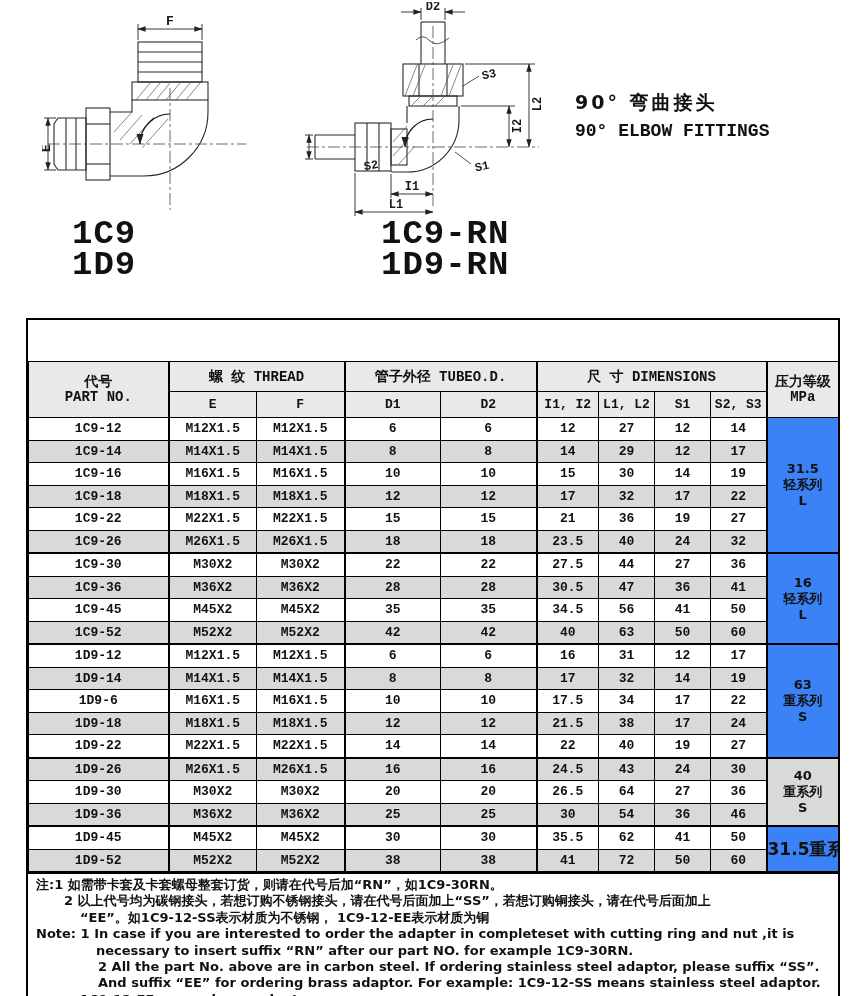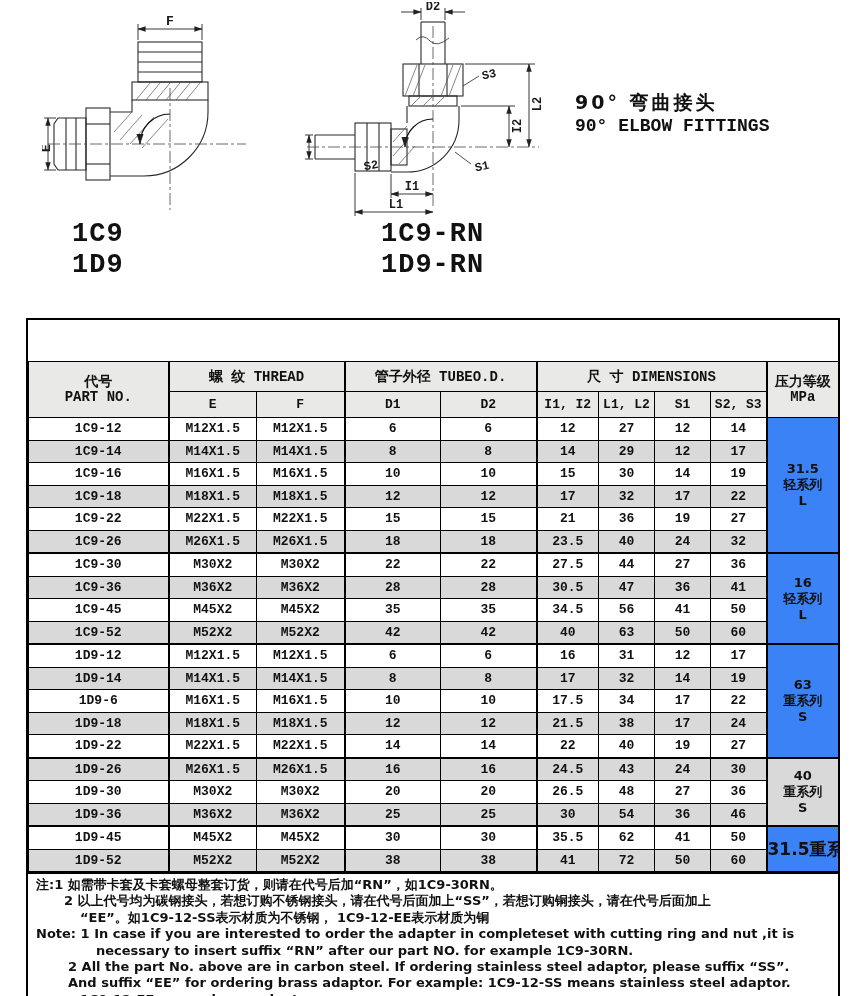--- a/index.html
+++ b/index.html
@@ -2,26 +2,26 @@
 <html><head>
 <meta charset="utf-8">
 <style>
   html,body{margin:0;padding:0;background:#fff;}
   .page{position:relative;width:860px;height:996px;background:#ffffff;overflow:hidden;
         font-family:"Liberation Mono","DejaVu Sans Mono","DejaVu Sans",monospace;color:#111;}
   svg text{font-family:"Liberation Mono","DejaVu Sans Mono",monospace;fill:#1a1a1a;}
   .fig{position:absolute;}
   .fig-left{left:42px;top:14px;}
   .fig-right{left:303px;top:2px;}
-  .caption{position:absolute;font-size:27px;font-weight:bold;line-height:31px;letter-spacing:1px;}
+  .caption{position:absolute;font-size:34px;font-weight:bold;line-height:31px;letter-spacing:1px;}
   .caption-left{left:72px;top:219px;}
   .caption-right{left:381px;top:219px;}
   .title-block{position:absolute;left:575px;top:90px;width:270px;text-align:left;font-weight:bold;}
   .title-zh{font-size:19px;letter-spacing:3px;font-family:"DejaVu Sans","Liberation Sans",sans-serif;}
-  .title-en{font-size:18px;}
+  .title-en{font-size:18px;margin-top:5px;}
   .table-wrap{position:absolute;left:26px;top:318px;width:810px;border:2px solid #000;background:#fff;}
   table.spec{border-collapse:collapse;width:100%;table-layout:fixed;margin-top:41px;}
   .spec th,.spec td{border:1px solid #000;text-align:center;font-weight:bold;
         padding:0;overflow:hidden;white-space:nowrap;
         font-family:"Liberation Mono","DejaVu Sans Mono","DejaVu Sans",monospace;}
   .spec thead th{background:#e9e9e7;font-size:13px;}
   .spec thead tr:first-child th{height:29px;font-size:14px;}
   .spec thead tr:last-child th{height:25px;}
   .spec tbody td{height:21.5px;font-size:13px;background:#fff;}
   .spec tbody tr.alt td{background:#d9d9d9;}
@@ -29,21 +29,21 @@
         font-family:"DejaVu Sans","Liberation Sans",sans-serif;}
   .spec tbody td.pressure.single{font-size:17px;}
   .spec .bl{border-left:2px solid #000;}
   .spec tbody tr.group-start td{border-top:2px solid #000;}
   .hdr2{line-height:15px;}
   .notes{border-top:2px solid #000;padding:3px 18px 5px 6px;font-size:13px;font-weight:bold;
          line-height:16.4px;background:#fff;
          font-family:"DejaVu Sans","Liberation Sans",sans-serif;}
   .note-line{white-space:nowrap;}
   .ind0{margin-left:2px}.ind1{margin-left:30px}.ind2{margin-left:46px}
-  .ind3{margin-left:34px}.ind4{margin-left:62px}
+  .ind3{margin-left:64px}.ind4{margin-left:62px}
 </style>
 </head>
 <body>
 
 <div class="page">
 
   <svg class="fig fig-left" width="258" height="202" viewBox="0 0 258 202">
     <defs>
       <marker id="arr1" markerWidth="9" markerHeight="6" refX="8.5" refY="3" orient="auto-start-reverse">
         <path d="M0,0 L9,3 L0,6 Z" fill="#222"></path>
@@ -453,21 +453,21 @@
               <div>S</div>
             </td>
           </tr>
           <tr>
             <td>1D9-30</td>
             <td class="bl">M30X2</td>
             <td>M30X2</td>
             <td class="bl">20</td>
             <td>20</td>
             <td class="bl">26.5</td>
-            <td>48</td>
+            <td>64</td>
             <td>27</td>
             <td>36</td>
           </tr>
           <tr class="alt">
             <td>1D9-36</td>
             <td class="bl">M36X2</td>
             <td>M36X2</td>
             <td class="bl">25</td>
             <td>25</td>
             <td class="bl">30</td>

